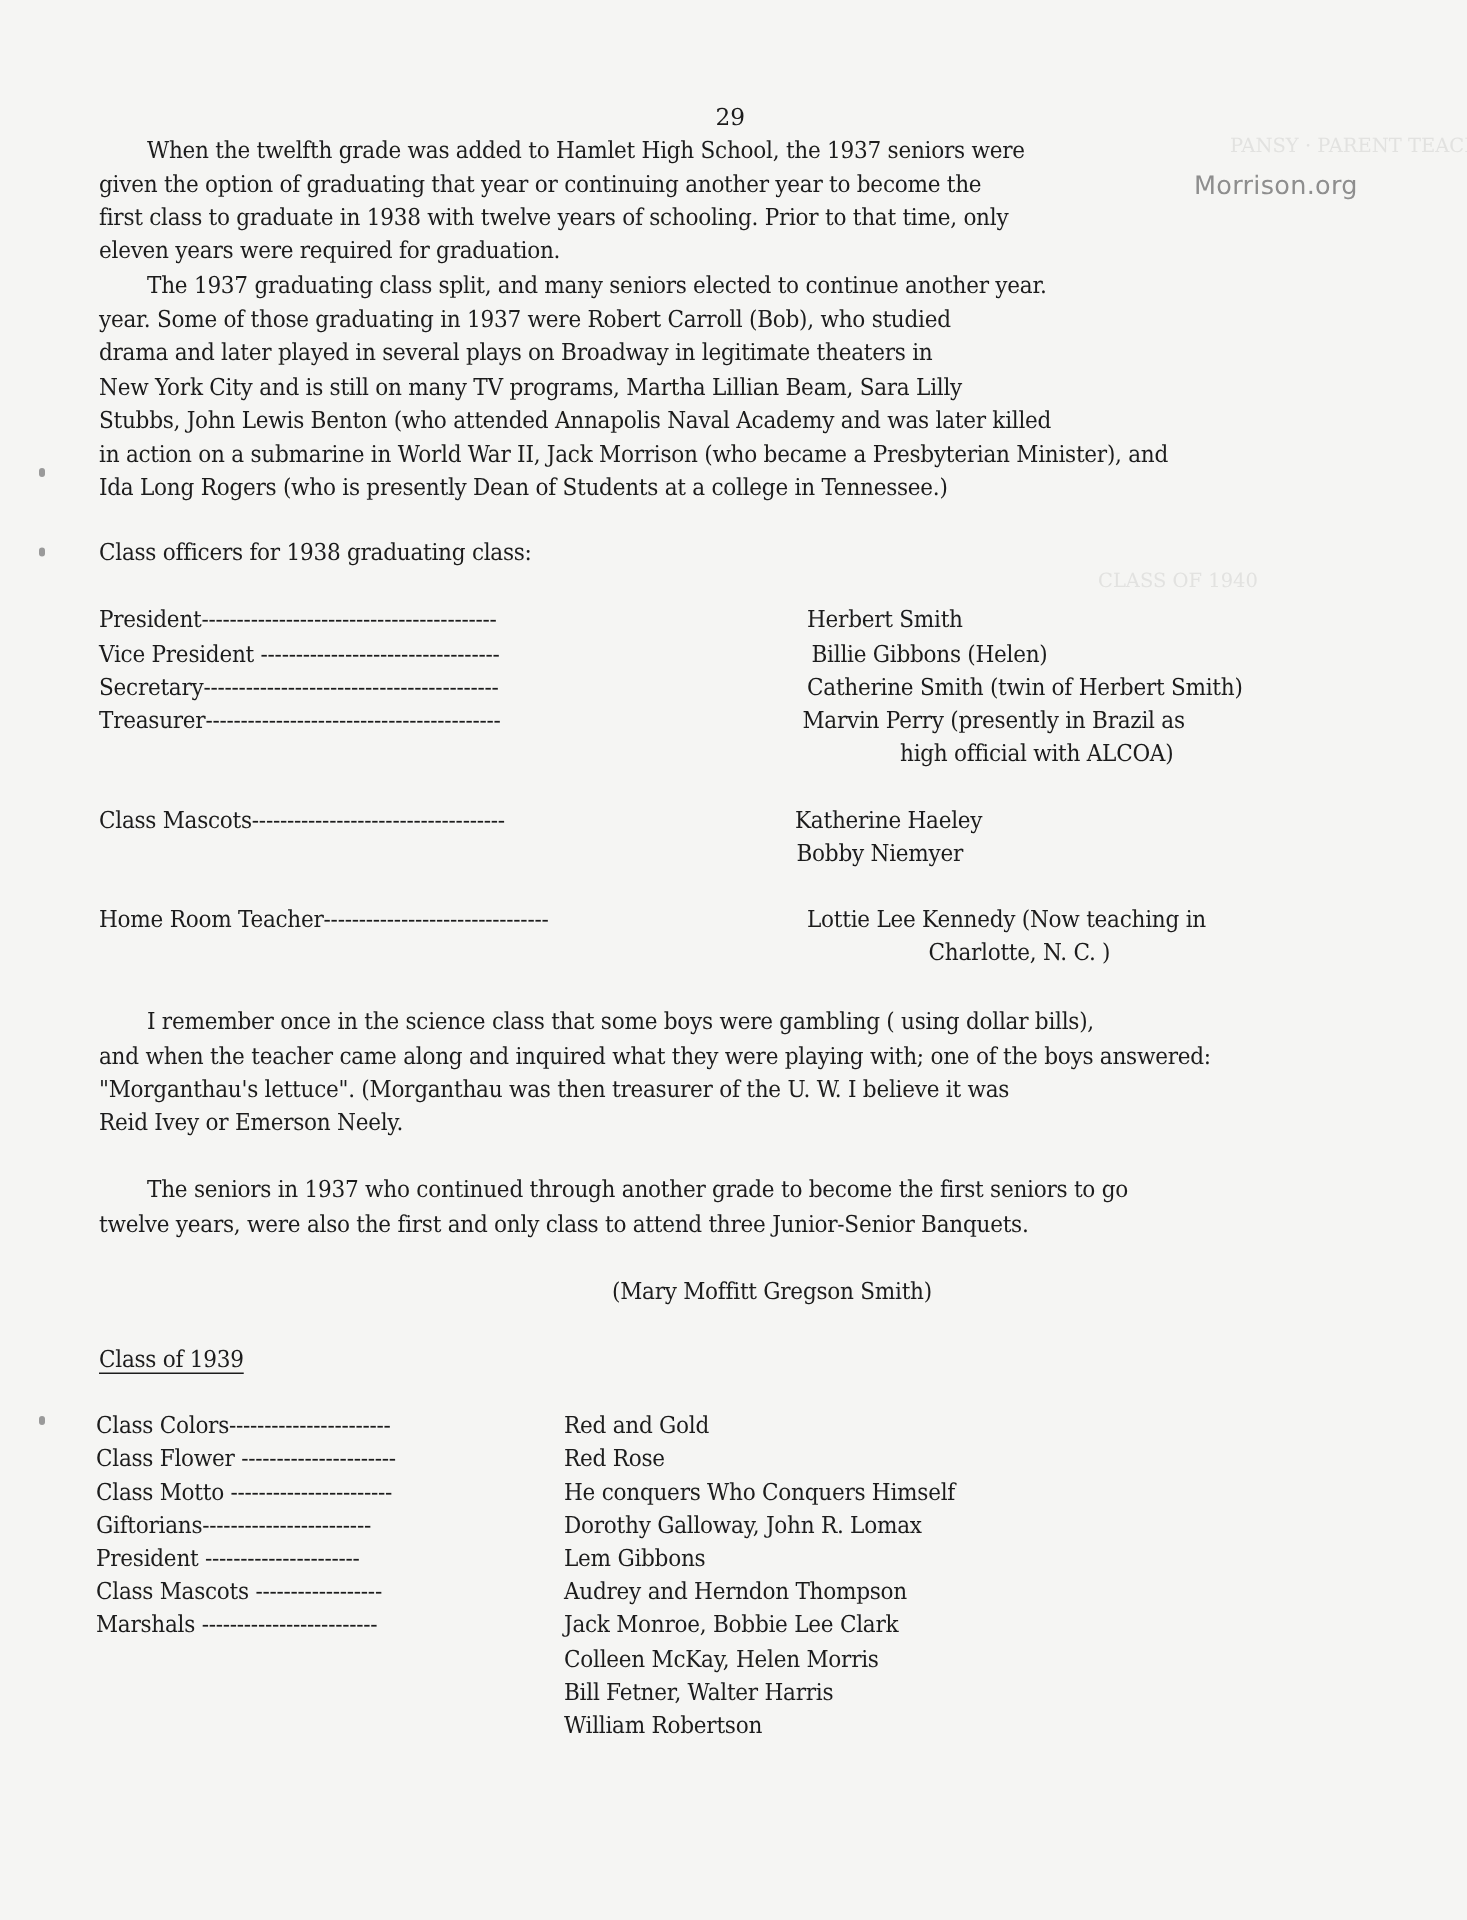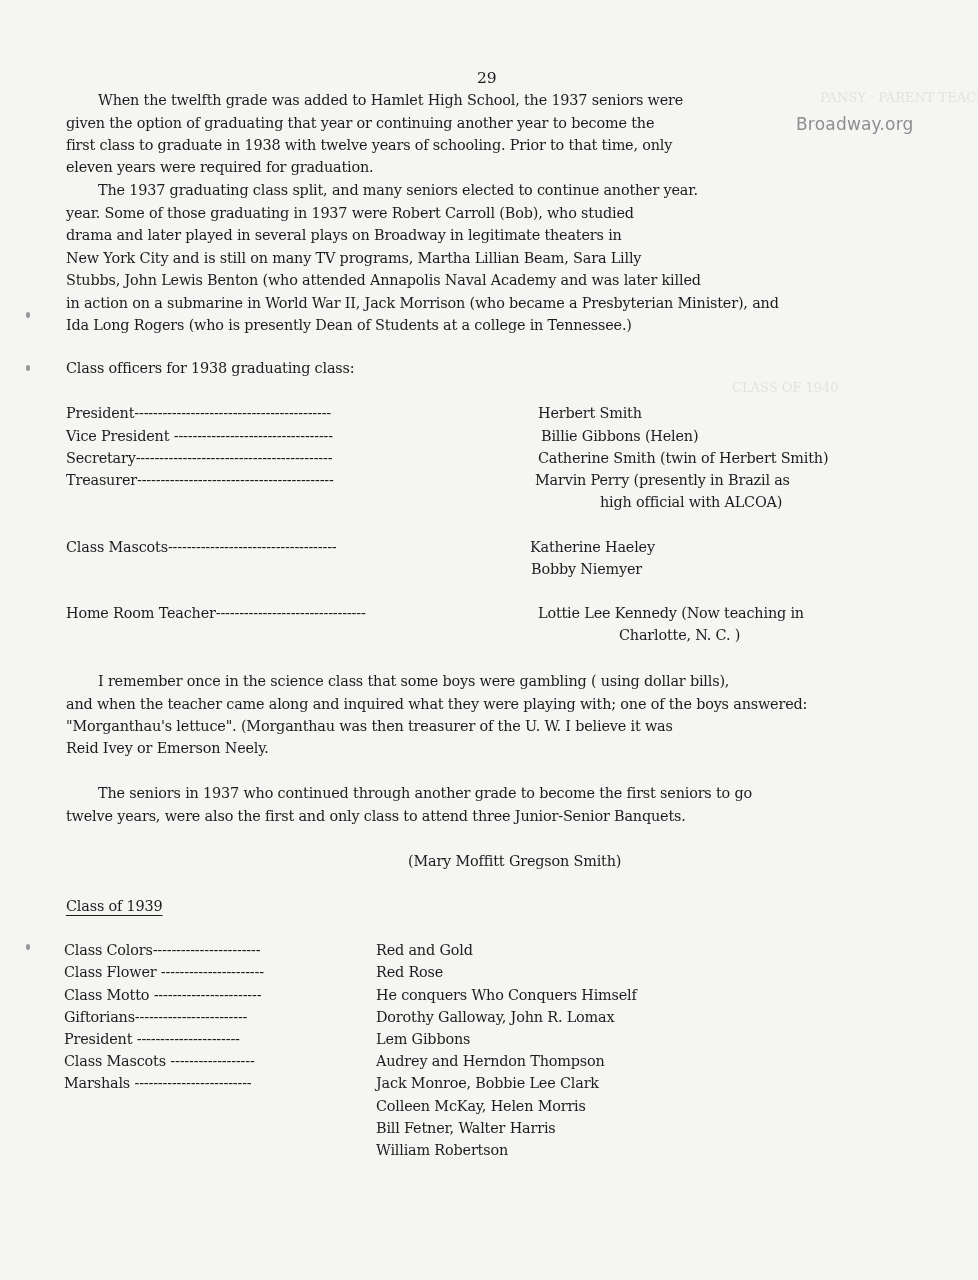--- a/index.html
+++ b/index.html
@@ -28,21 +28,21 @@
 <div class="page">
 
   <div class="ghost" style="left:820px;top:90px;">PANSY · PARENT TEACHER ASSOCIATION</div>
   <div class="ghost" style="left:732px;top:380px;">CLASS OF 1940</div>
 
   <span class="mark" style="left:26px;top:312px;"></span>
   <span class="mark" style="left:26px;top:365px;"></span>
   <span class="mark" style="left:26px;top:944px;"></span>
 
   <div class="pnum">29</div>
-  <div class="watermark">Broadway.org</div>
+  <div class="watermark">Morrison.org</div>
 
   <div class="t" style="left:98px;top:90px;">When the twelfth grade was added to Hamlet High School, the 1937 seniors were</div>
   <div class="t" style="left:66px;top:113px;">given the option of graduating that year or continuing another year to become the</div>
   <div class="t" style="left:66px;top:135px;">first class to graduate in 1938 with twelve years of schooling.  Prior to that time, only</div>
   <div class="t" style="left:66px;top:157px;">eleven years were required for graduation.</div>
 
   <div class="t" style="left:98px;top:180px;">The 1937 graduating class split, and many seniors elected to continue another year.</div>
   <div class="t" style="left:66px;top:203px;">year.  Some of those graduating in 1937 were Robert Carroll (Bob), who studied</div>
   <div class="t" style="left:66px;top:225px;">drama and later played in several plays on Broadway in legitimate theaters in</div>
   <div class="t" style="left:66px;top:248px;">New York City and is still on many TV programs, Martha Lillian Beam, Sara Lilly</div>

